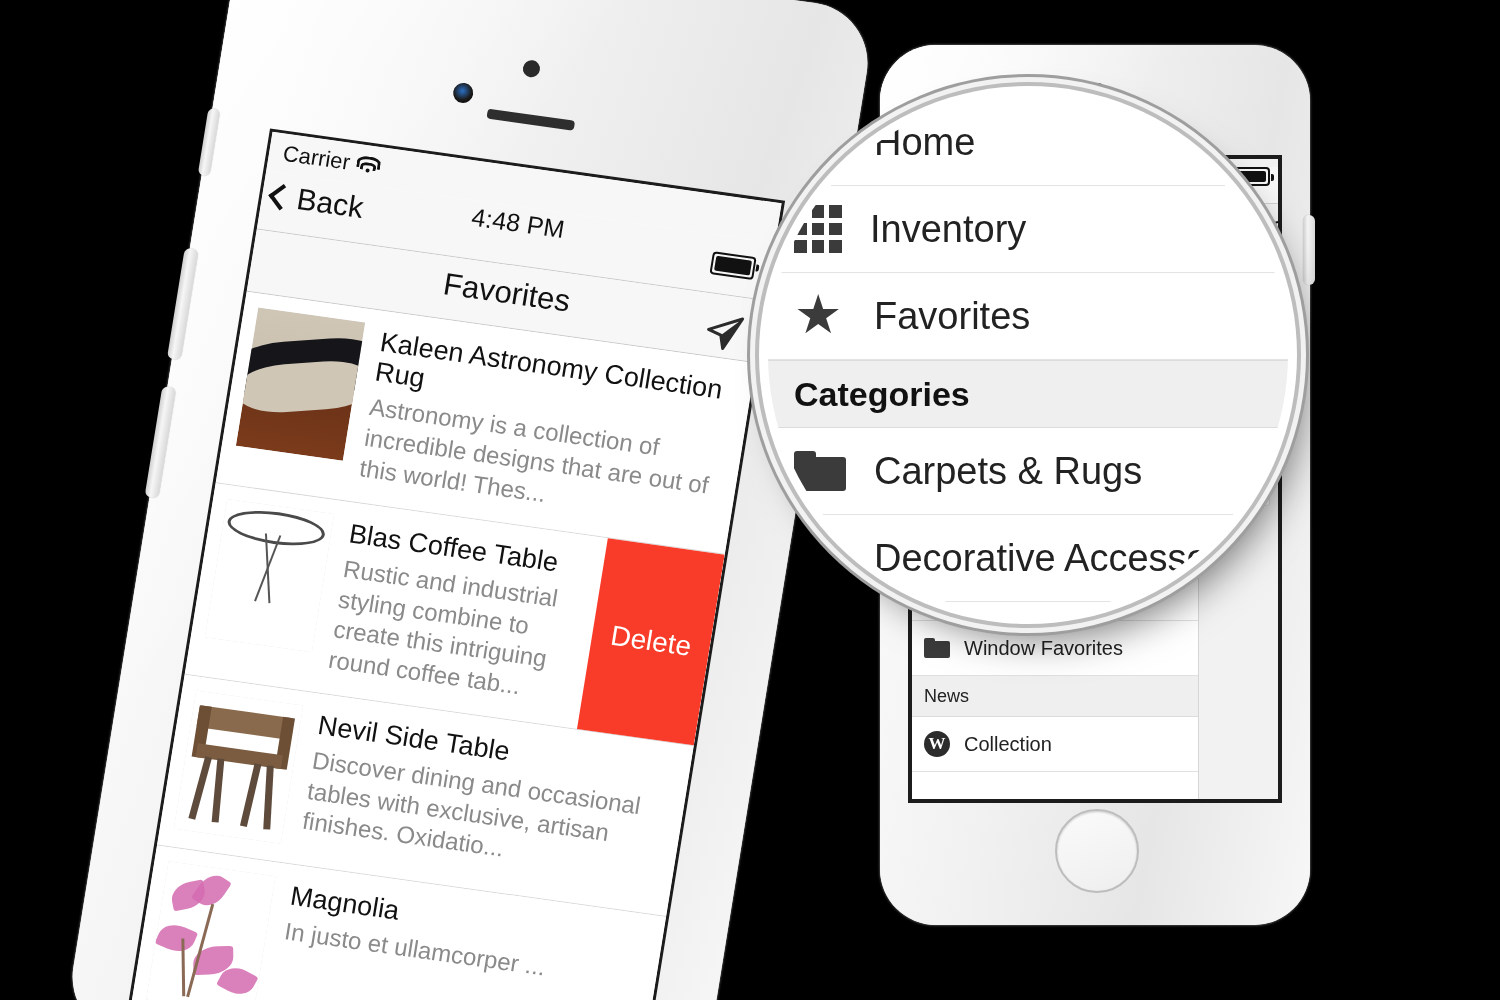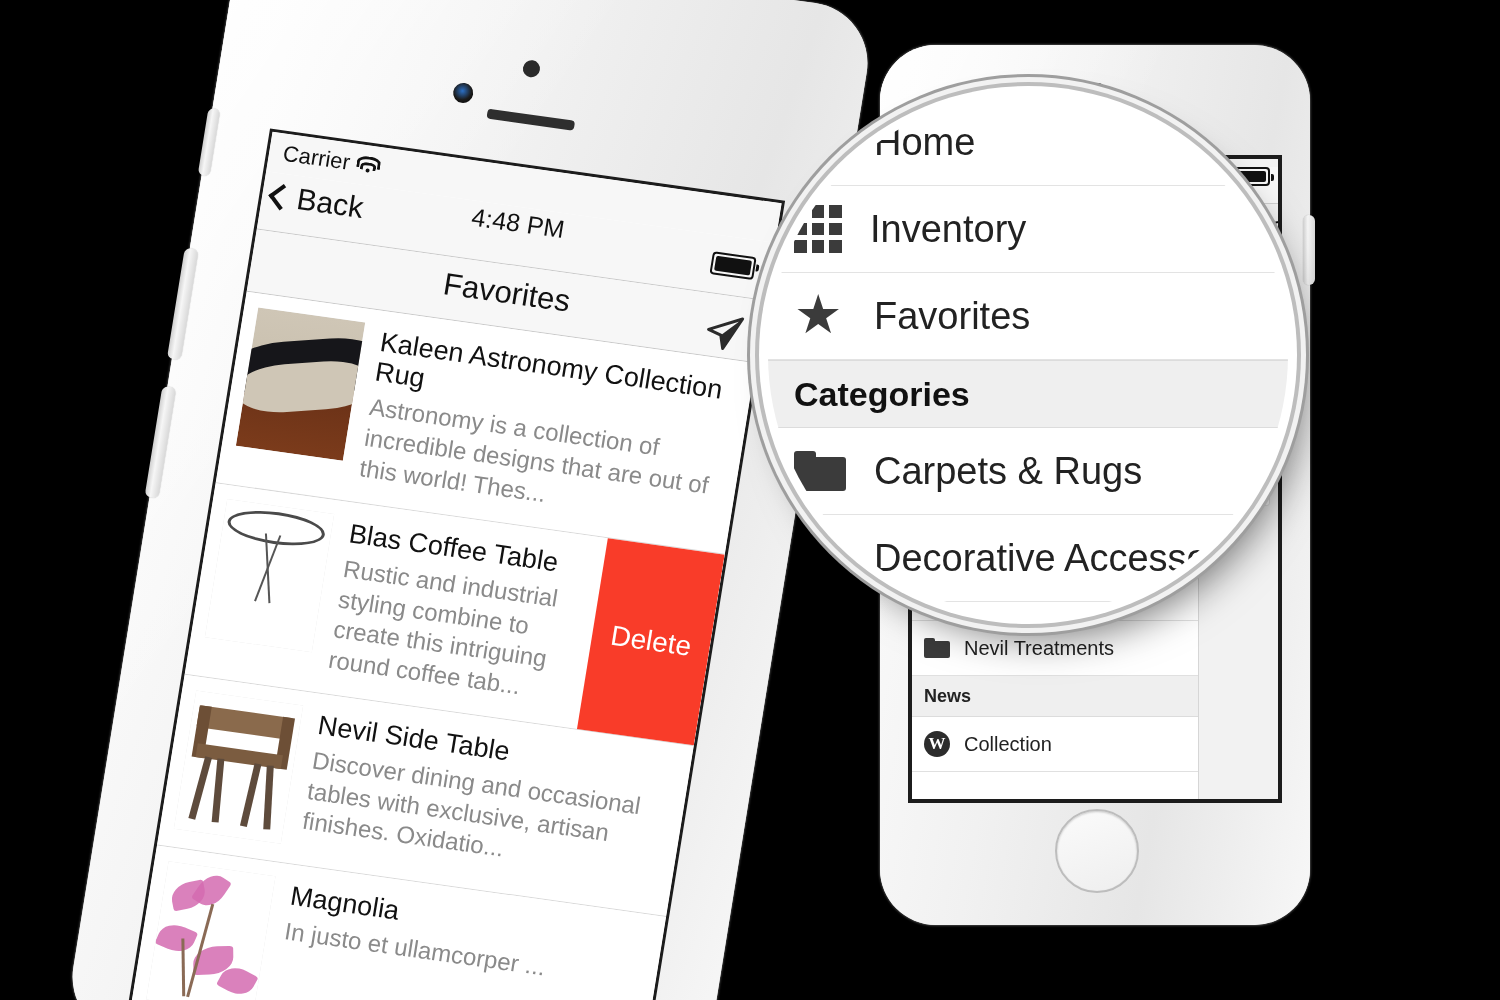--- a/index.html
+++ b/index.html
@@ -93,21 +93,21 @@
   
   #right-phone{left:880px;top:45px;width:430px;height:880px;border-radius:56px;}
   #right-screen{position:absolute;left:28px;top:110px;width:374px;height:648px;
     background:#fff;overflow:hidden;border:4px solid #1c1c1c;box-sizing:border-box;display:flex;}
 
   .drawer{width:286px;flex:none;background:#fff;border-right:1px solid #d6d6d6;}
   .drawer .statusrow{height:36px;background:#f7f7f7;}
   .dr-item{display:flex;align-items:center;gap:14px;padding:0 12px;height:54px;
     border-bottom:1px solid #e0e0e0;font-size:20px;color:#222;background:#fff;}
   .dr-head{display:flex;align-items:center;padding:0 12px;height:40px;background:#efefef;
-    border-bottom:1px solid #dcdcdc;font-size:18px;font-weight:bold;color:#222;}
+    border-bottom:1px solid #dcdcdc;font-size:18px;font-weight:normal;color:#222;}
   .folder{width:26px;height:20px;flex:none;position:relative;}
   .folder::before{content:"";position:absolute;left:0;top:3px;width:26px;height:17px;background:#3b3b3b;border-radius:2px;}
   .folder::after{content:"";position:absolute;left:0;top:0px;width:11px;height:5px;background:#3b3b3b;border-radius:2px 2px 0 0;}
   .wp{width:26px;height:26px;flex:none;border-radius:50%;background:#2c2c2c;color:#fff;
     display:flex;align-items:center;justify-content:center;font-size:17px;font-weight:bold;font-family:"Liberation Serif",serif;}
   .gridicon{width:26px;height:26px;flex:none;display:grid;grid-template-columns:repeat(3,1fr);
     grid-template-rows:repeat(3,1fr);gap:3px;}
   .gridicon span{background:#3b3b3b;}
   .staricon{width:28px;height:28px;flex:none;color:#3b3b3b;font-size:28px;line-height:26px;}
 
@@ -319,21 +319,21 @@
           <span>Lighting</span>
         </div>
 
         <div class="dr-item">
           <span class="folder"></span>
           <span>Wall Art Gallery</span>
         </div>
 
         <div class="dr-item">
           <span class="folder"></span>
-          <span>Nevil Treatments</span>
+          <span>Window Favorites</span>
         </div>
 
         <div class="dr-head">
           <span>News</span>
         </div>
 
         <div class="dr-item">
           <span class="wp">W</span>
           <span>Collection</span>
         </div>

